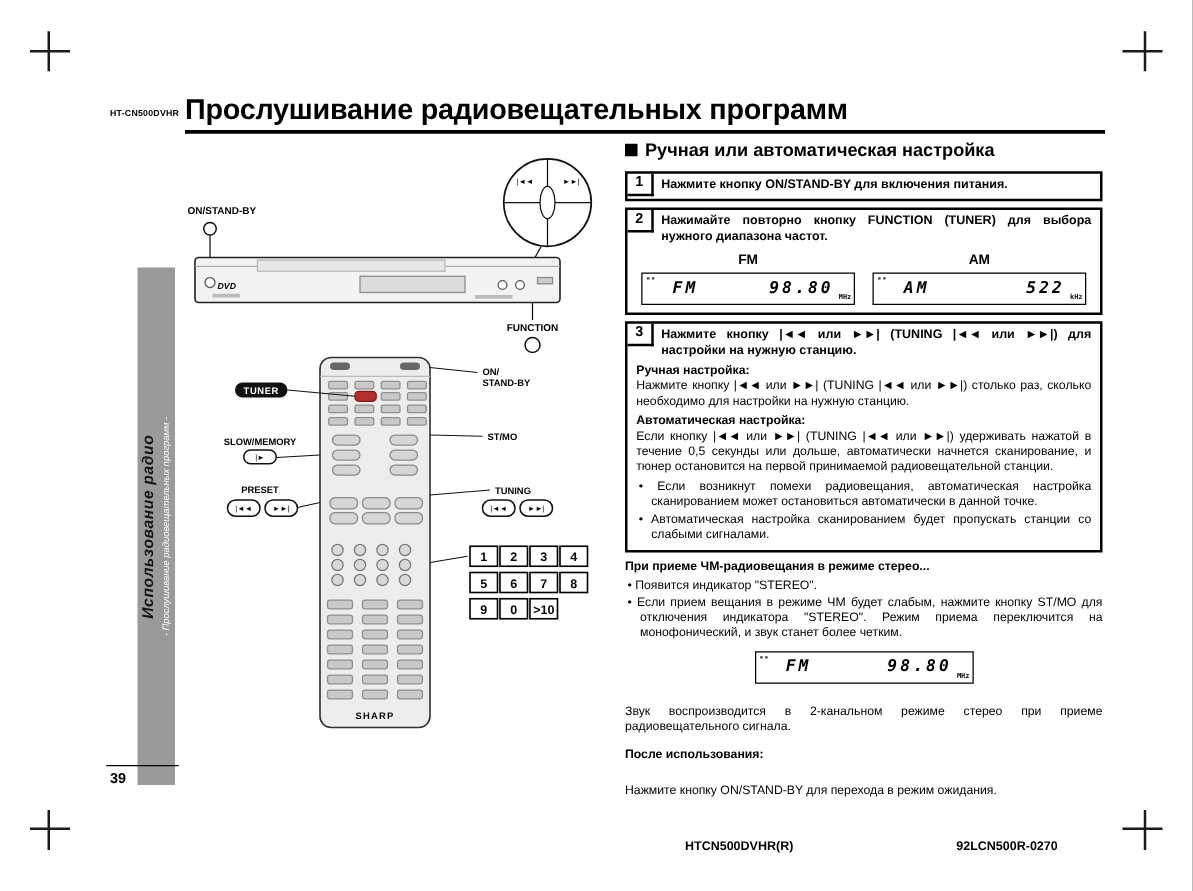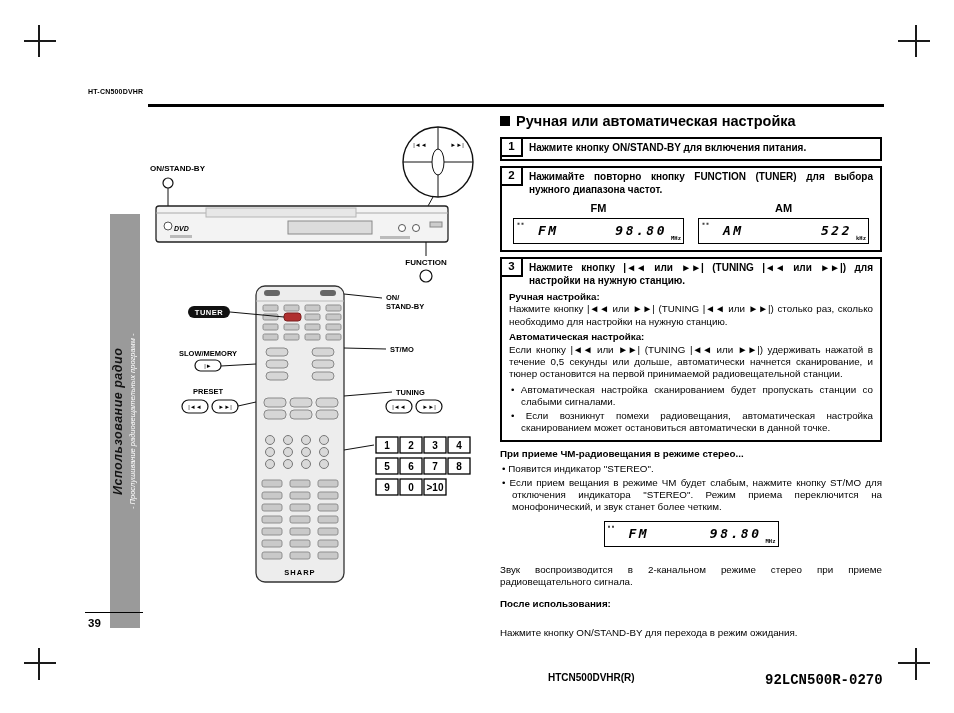--- a/index.html
+++ b/index.html
@@ -49,37 +49,38 @@
 
   .stereo{margin-top:6px;}
   .bold-head{font-weight:bold;}
   .lcd-center{width:175px;margin:7px auto 2px auto;}
   .caption{text-align:center;font-size:8.3px;margin-top:1px;}
   .note{margin-top:9px;}
   .note div:last-child,.after div:last-child{text-align:justify;margin-top:17px;}
   .after{margin-top:9px;}
 
   .footer-center{position:absolute;left:548px;top:672px;font-size:10px;font-weight:bold;}
-  .footer-right{position:absolute;left:765px;top:672px;font-size:14px;font-weight:bold;font-family:Liberation Mono, monospace;}
+  .footer-right{position:absolute;left:765px;top:672px;font-size:10px;font-weight:bold;}
 </style>
 </head>
 <body>
 
 <div class="page">
 
   <div class="cm" style="left:38px;top:25px;width:1.5px;height:32px;"></div>
   <div class="cm" style="left:24px;top:40px;width:32px;height:1.5px;"></div>
   <div class="cm" style="left:915px;top:25px;width:1.5px;height:32px;"></div>
   <div class="cm" style="left:898px;top:40px;width:32px;height:1.5px;"></div>
   <div class="cm" style="left:38px;top:648px;width:1.5px;height:32px;"></div>
   <div class="cm" style="left:24px;top:662px;width:32px;height:1.5px;"></div>
   <div class="cm" style="left:915px;top:648px;width:1.5px;height:32px;"></div>
   <div class="cm" style="left:898px;top:662px;width:32px;height:1.5px;"></div>
 
   <div class="model-tag">HT-CN500DVHR</div>
+  <h1 class="page-title">Прослушивание радиовещательных программ</h1>
   <div class="title-rule"></div>
 
   <div class="sidebar">
     <span class="sb-big">Использование радио</span>
     <span class="sb-small">- Прослушивание радиовещательных программ -</span>
   </div>
   <div class="pageno-rule"></div>
   <div class="pageno">39</div>
 
   <svg class="art" width="350" height="500" viewBox="0 0 350 500">
@@ -297,22 +298,22 @@
 
     <div class="step">
       <div class="step-num">3</div>
       <div class="step-head">Нажмите кнопку |◄◄ или ►►| (TUNING |◄◄ или ►►|) для настройки на нужную станцию.</div>
       <div class="sub">
         <div class="sub-head">Ручная настройка:</div>
         <div class="sub-text">Нажмите кнопку |◄◄ или ►►| (TUNING |◄◄ или ►►|) столько раз, сколько необходимо для настройки на нужную станцию.</div>
         <div class="sub-head">Автоматическая настройка:</div>
         <div class="sub-text">Если кнопку |◄◄ или ►►| (TUNING |◄◄ или ►►|) удерживать нажатой в течение 0,5 секунды или дольше, автоматически начнется сканирование, и тюнер остановится на первой принимаемой радиовещательной станции.</div>
         <ul class="bullets">
+          <li>Если возникнут помехи радиовещания, автоматическая настройка сканированием может остановиться автоматически в данной точке.</li>
           <li>Автоматическая настройка сканированием будет пропускать станции со слабыми сигналами.</li>
-          <li>Если возникнут помехи радиовещания, автоматическая настройка сканированием может остановиться автоматически в данной точке.</li>
         </ul>
       </div>
     </div>
 
     <div class="stereo">
       <div class="bold-head">При приеме ЧМ-радиовещания в режиме стерео...</div>
       <ul class="bullets">
         <li>Появится индикатор "STEREO".</li>
         <li>Если прием вещания в режиме ЧМ будет слабым, нажмите кнопку ST/MO для отключения индикатора "STEREO". Режим приема переключится на монофонический, и звук станет более четким.</li>
       </ul>

